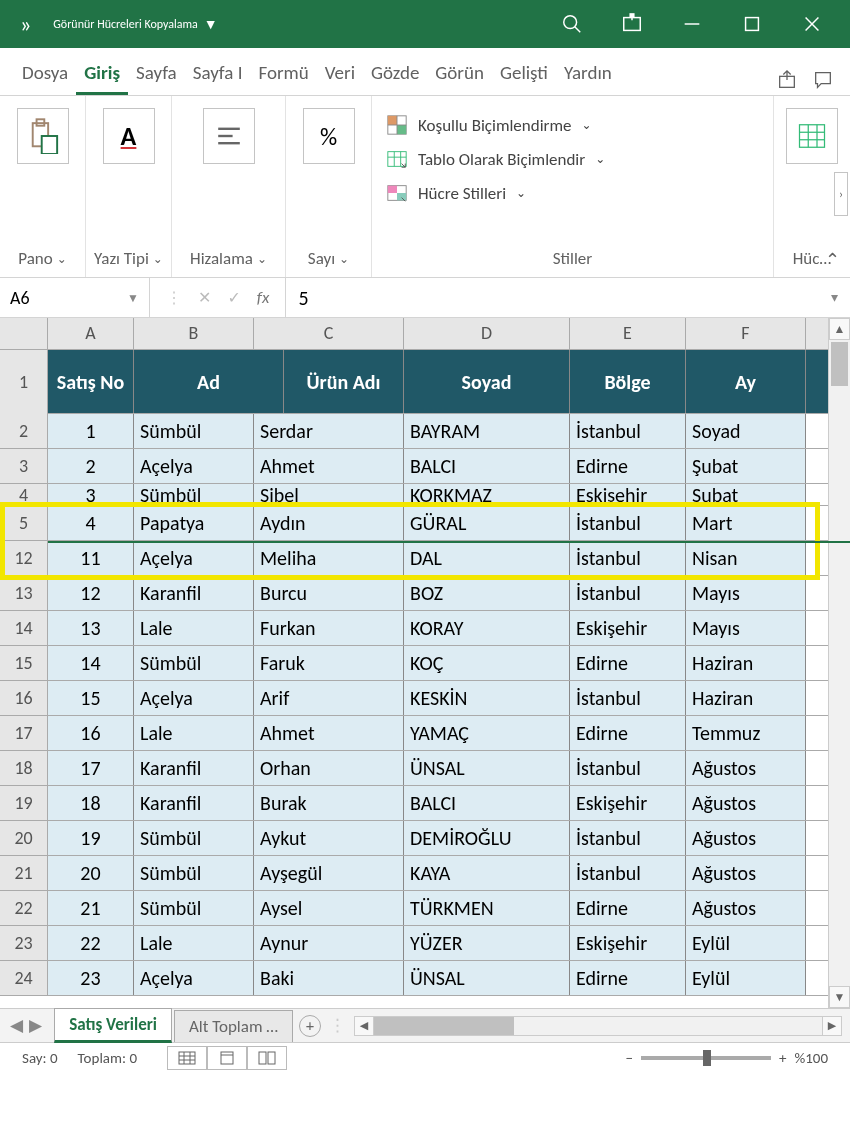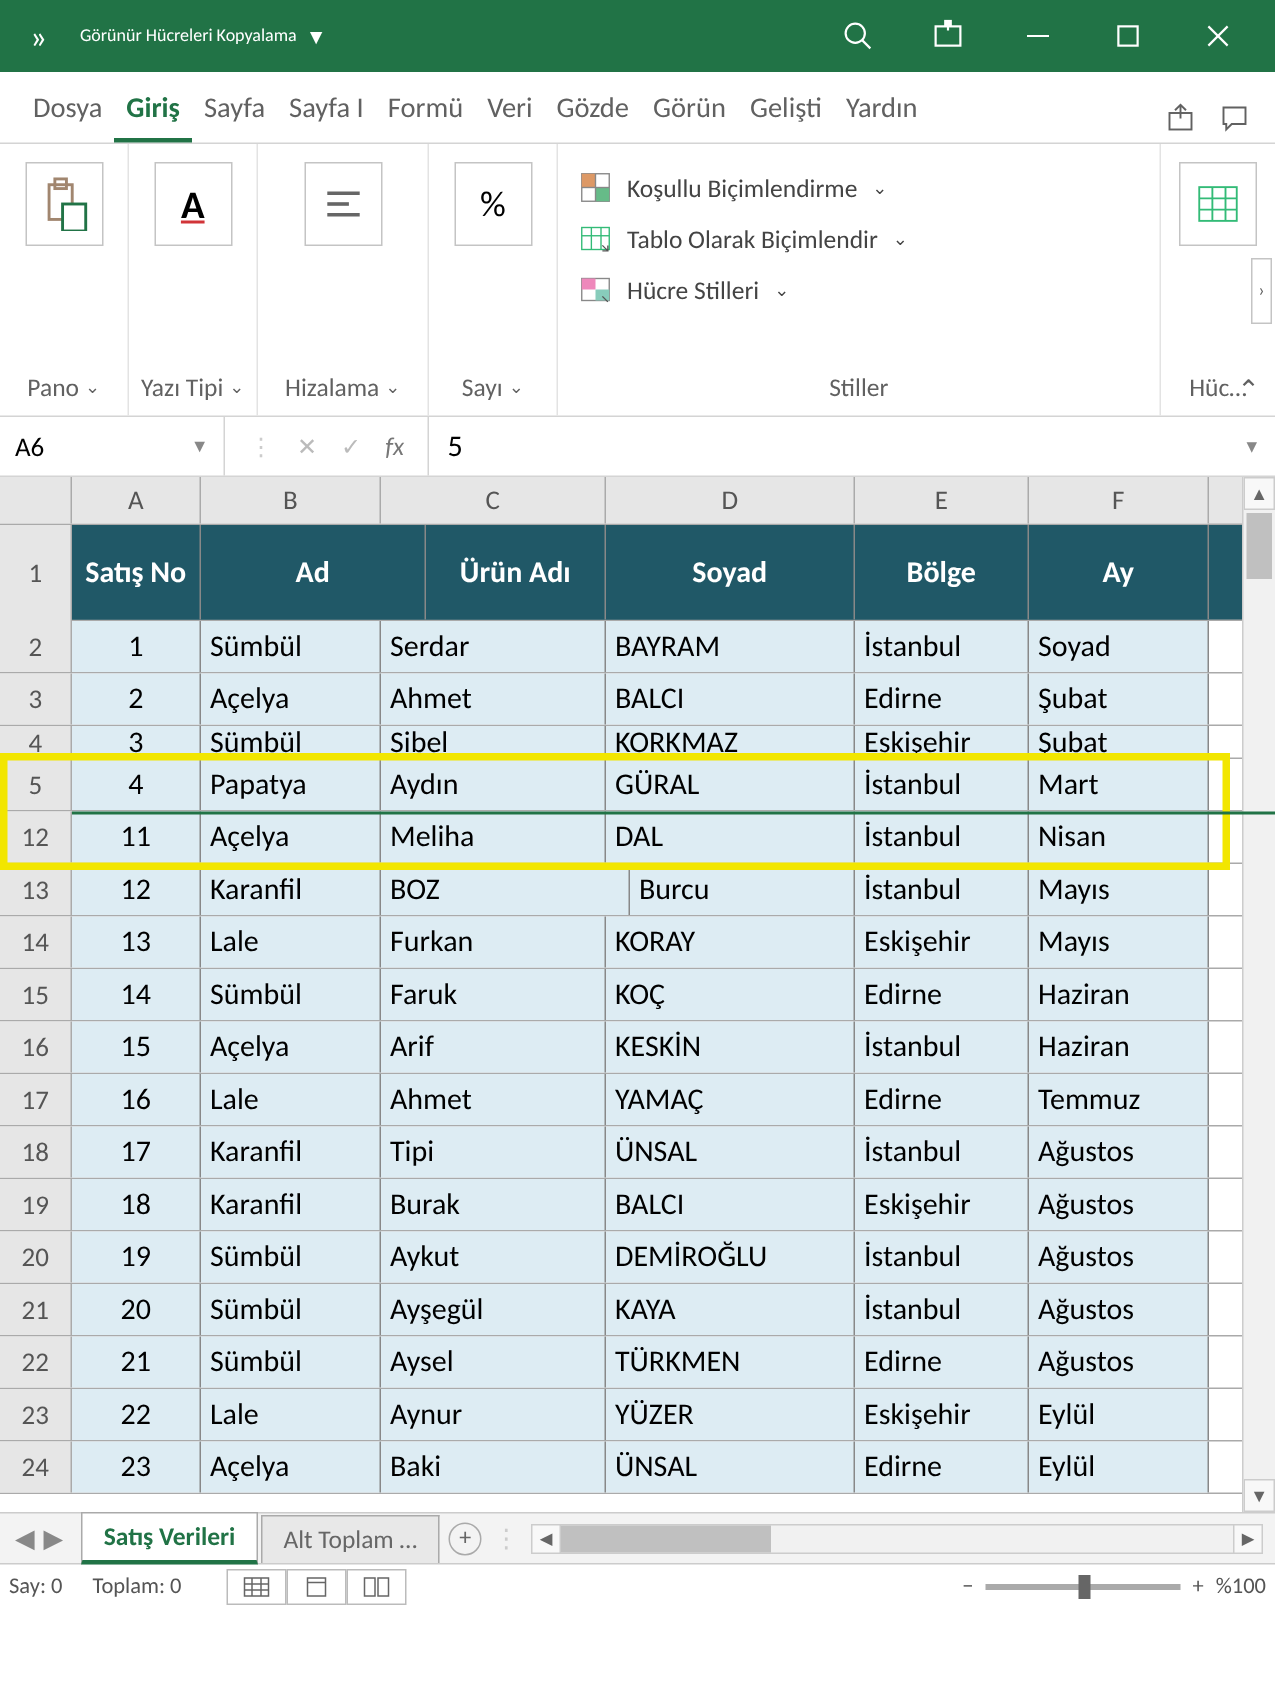--- a/index.html
+++ b/index.html
@@ -74,21 +74,21 @@
 .sheet-tab { padding: 5px 14px; border: 1px solid #aaa; border-bottom: none; background: #fff; margin-left: 2px; }
 .sheet-tab.active { background: #fff; color: #217346; font-weight: 700; border-bottom: 3px solid #217346; }
 .sheet-tab.inactive { background: #e8e8e8; color: #666; }
 .add-sheet { margin-left: 6px; width: 22px; height: 22px; border: 1px solid #aaa; border-radius: 50%; display: flex; align-items: center; justify-content: center; font-size: 16px; color: #666; }
 .hscroll { flex: 1; height: 20px; display: flex; align-items: center; margin: 0 8px; }
 .hscroll .harrow { width: 20px; height: 20px; border: 1px solid #ccc; display: flex; align-items: center; justify-content: center; font-size: 11px; color: #666; background: #f8f8f8; }
 .hscroll .htrack { flex: 1; height: 20px; background: #f1f1f1; border-top: 1px solid #ccc; border-bottom: 1px solid #ccc; position: relative; }
 .hscroll .hthumb { position: absolute; left: 0; width: 140px; top: 0; bottom: 0; background: #c0c0c0; }
 
 
-.statusbar { height: 30px; border-top: 1px solid #ccc; display: flex; align-items: center; font-size: 15px; color: #555; padding: 0 6px; gap: 20px; background:#fff; }
+.statusbar { height: 30px; border-top: 1px solid #ccc; display: flex; align-items: center; font-size: 15px; color: #555; padding: 0 22px; gap: 20px; background:#fff; }
 .statusbar .views { display: flex; gap: 0; }
 .statusbar .view-btn { width: 40px; height: 24px; border: 1px solid #bbb; display: flex; align-items: center; justify-content: center; }
 .statusbar .zoom { display: flex; align-items: center; gap: 8px; margin-left: auto; }
 .statusbar .zoom .slider { width: 130px; height: 4px; background: #aaa; position: relative; }
 .statusbar .zoom .slider .knob { position: absolute; left: 62px; top: -6px; width: 8px; height: 16px; background: #666; }
 </style>
 </head>
 <body>
 
 <div class="titlebar">
@@ -336,22 +336,22 @@
         <div class="cell cB">Açelya</div>
         <div class="cell cC">Meliha</div>
         <div class="cell cD">DAL</div>
         <div class="cell cE">İstanbul</div>
         <div class="cell cF">Nisan</div>
       </div>
       <div class="row">
         <div class="row-h">13</div>
         <div class="cell cA num">12</div>
         <div class="cell cB">Karanfil</div>
+        <div class="cell cC">Burcu</div>
         <div class="cell cD">BOZ</div>
-        <div class="cell cC">Burcu</div>
         <div class="cell cE">İstanbul</div>
         <div class="cell cF">Mayıs</div>
       </div>
       <div class="row">
         <div class="row-h">14</div>
         <div class="cell cA num">13</div>
         <div class="cell cB">Lale</div>
         <div class="cell cC">Furkan</div>
         <div class="cell cD">KORAY</div>
         <div class="cell cE">Eskişehir</div>
@@ -381,21 +381,21 @@
         <div class="cell cB">Lale</div>
         <div class="cell cC">Ahmet</div>
         <div class="cell cD">YAMAÇ</div>
         <div class="cell cE">Edirne</div>
         <div class="cell cF">Temmuz</div>
       </div>
       <div class="row">
         <div class="row-h">18</div>
         <div class="cell cA num">17</div>
         <div class="cell cB">Karanfil</div>
-        <div class="cell cC">Tipi</div>
+        <div class="cell cC">Orhan</div>
         <div class="cell cD">ÜNSAL</div>
         <div class="cell cE">İstanbul</div>
         <div class="cell cF">Ağustos</div>
       </div>
       <div class="row">
         <div class="row-h">19</div>
         <div class="cell cA num">18</div>
         <div class="cell cB">Karanfil</div>
         <div class="cell cC">Burak</div>
         <div class="cell cD">BALCI</div>

